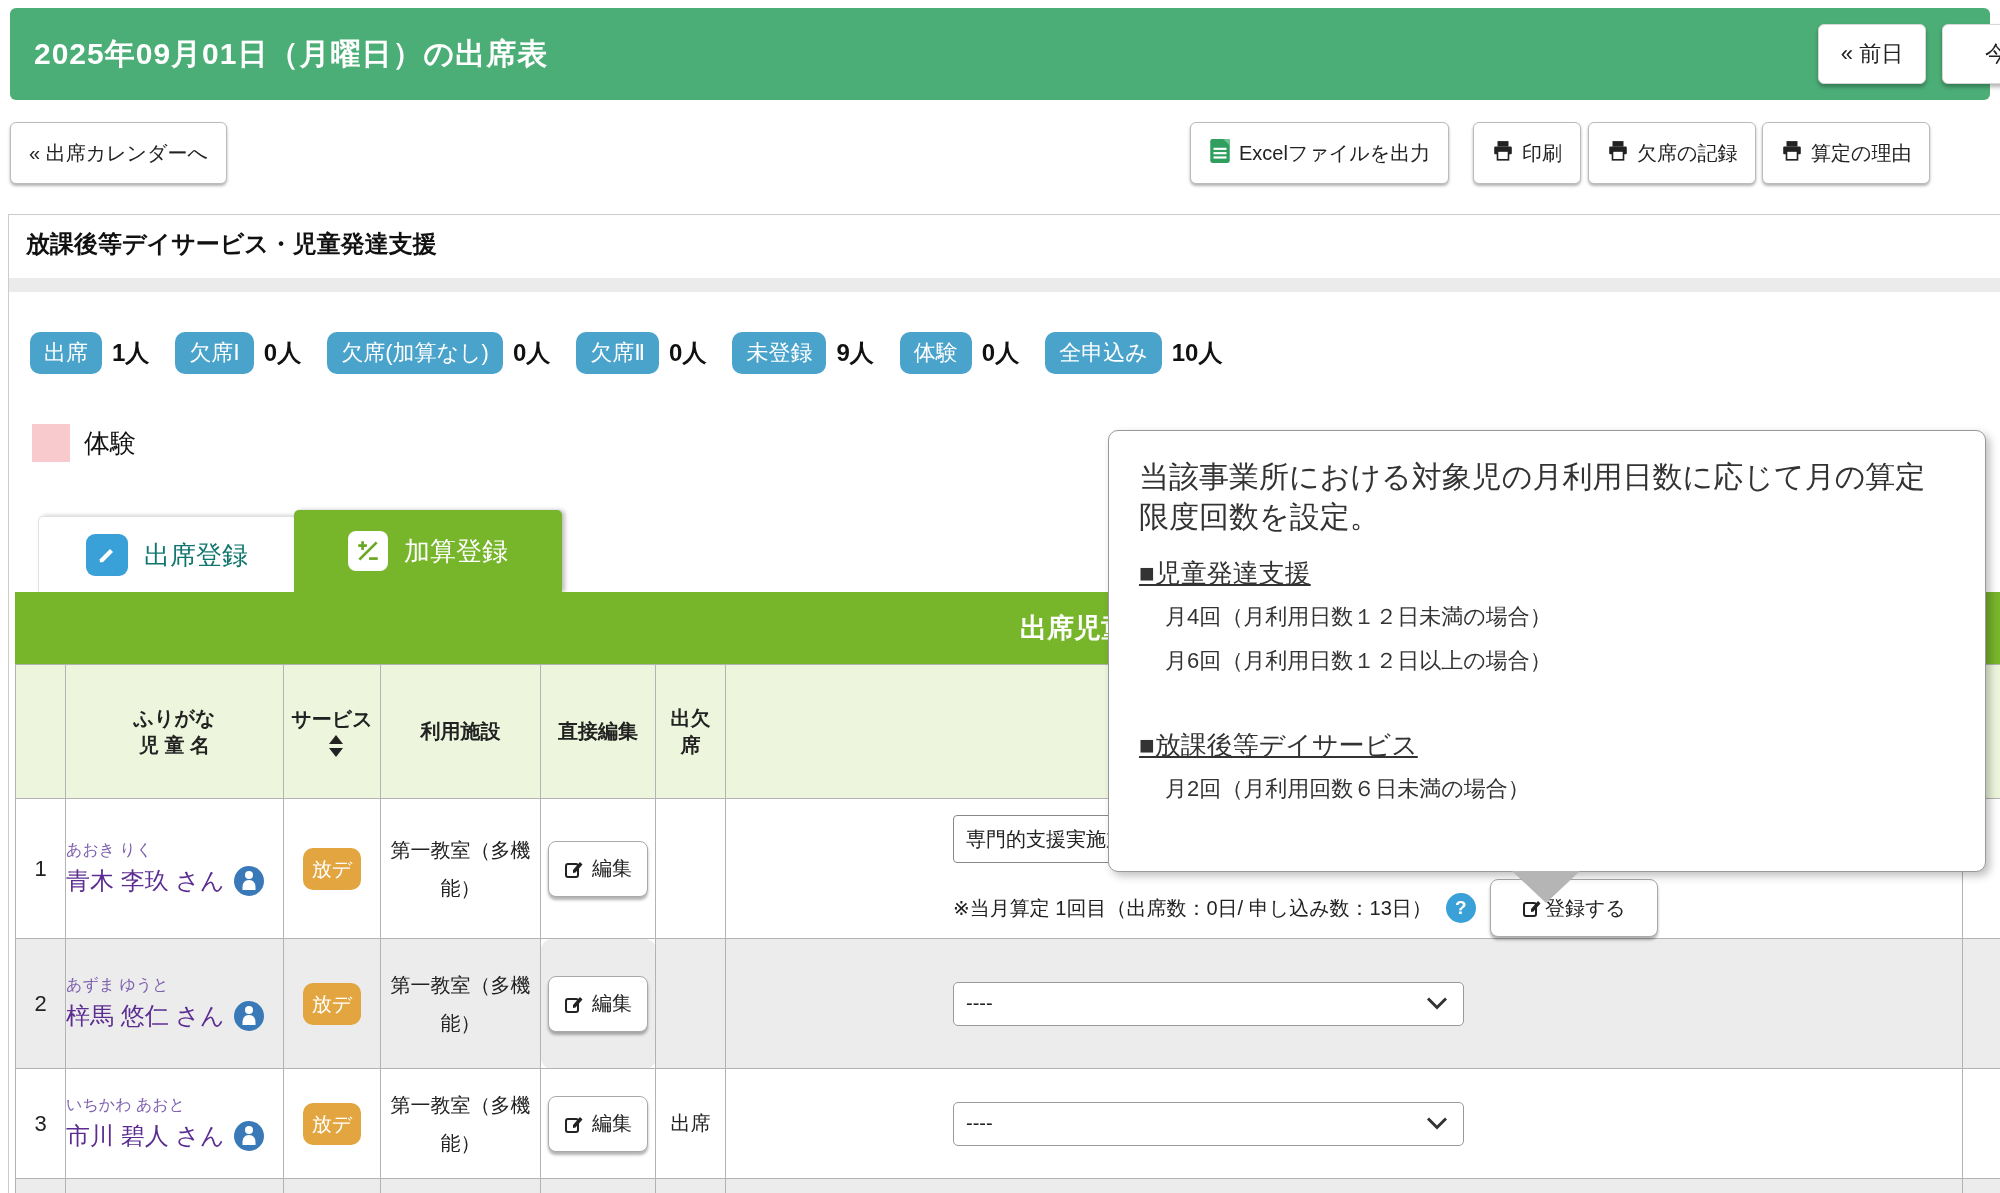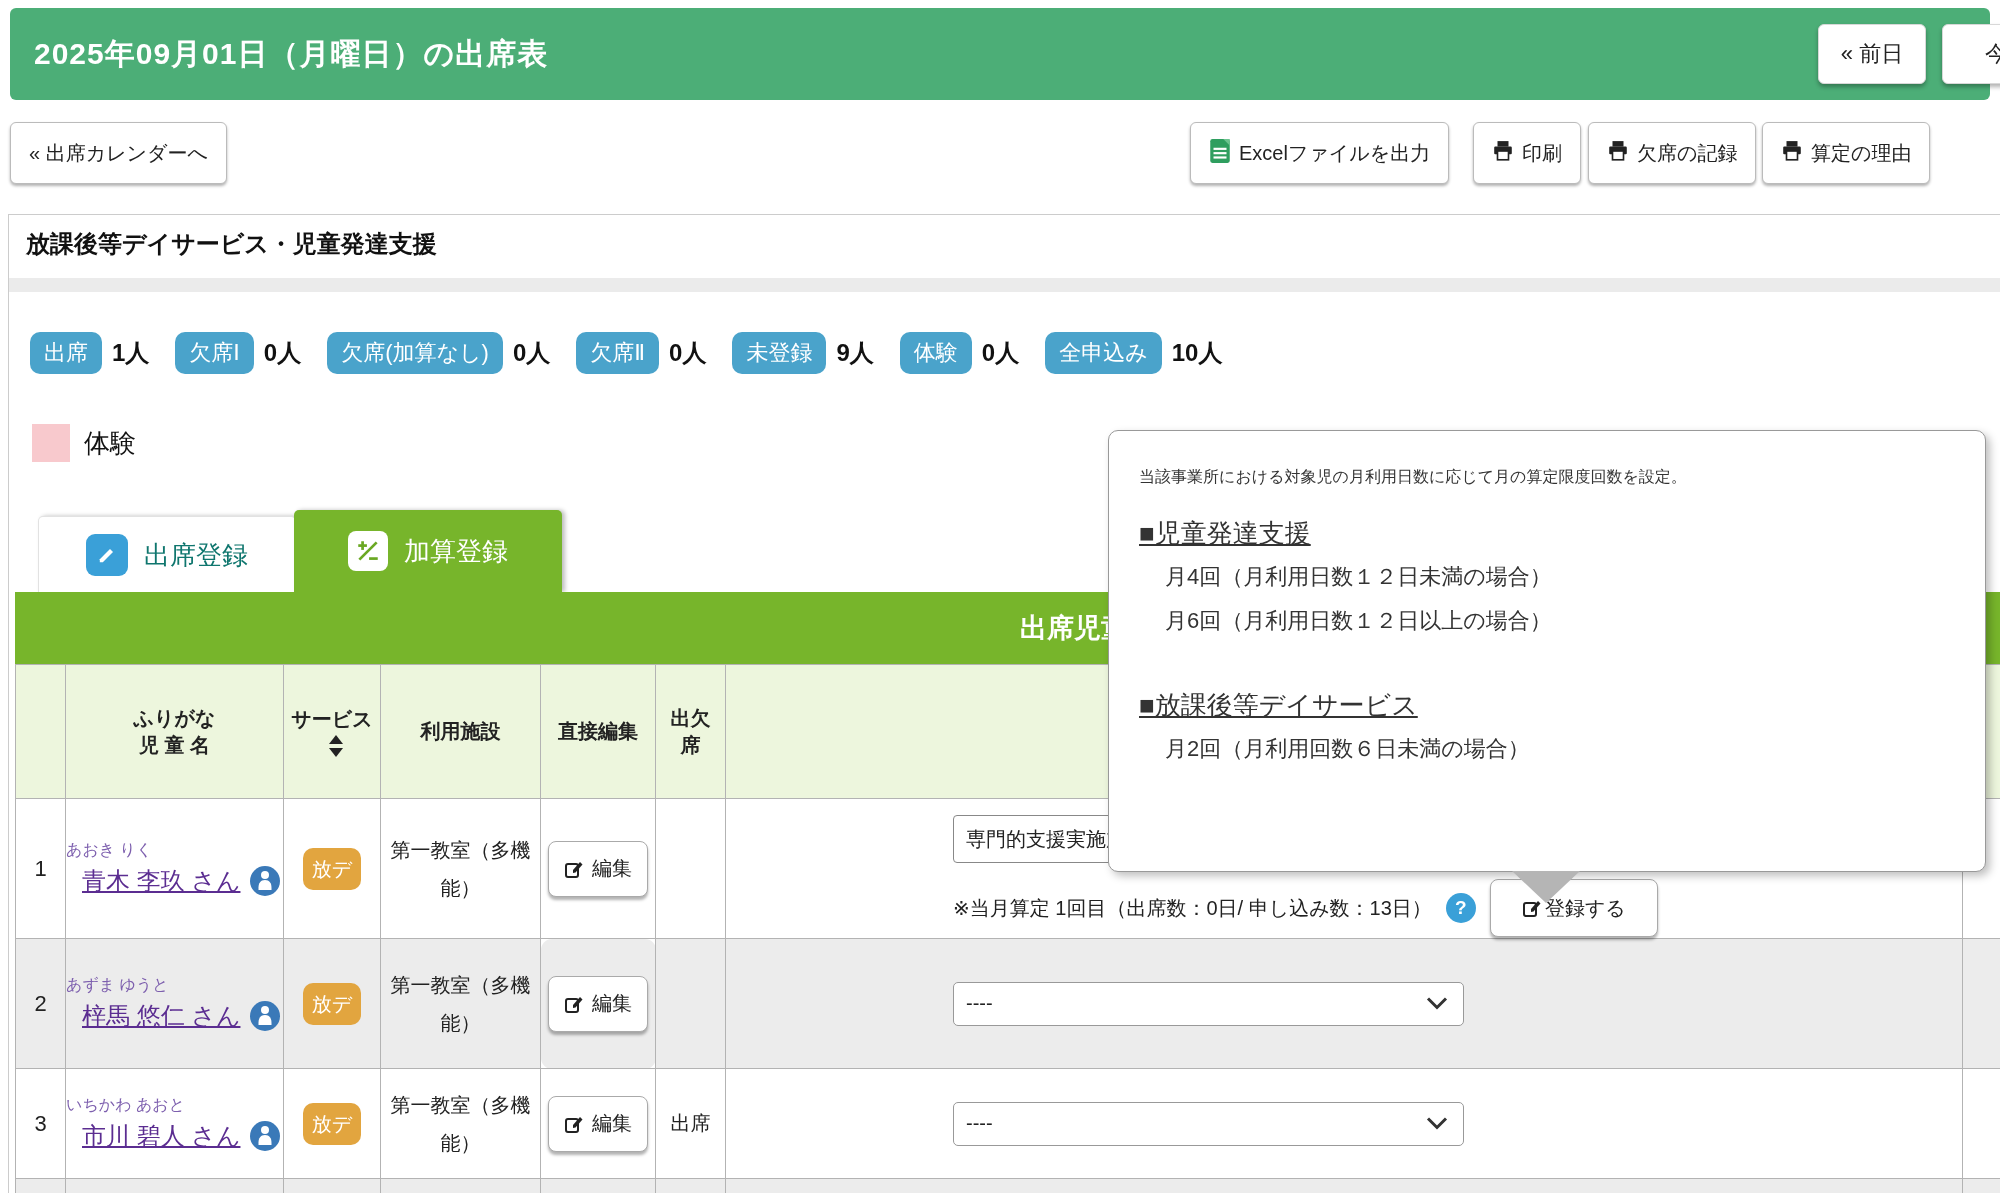--- a/index.html
+++ b/index.html
@@ -75,21 +75,21 @@
   table.att td,table.att th{border:1px solid var(--border-gray);padding:0;vertical-align:middle;}
   tr.head-row{height:134px;background:var(--header-row-bg);}
   tr.head-row th{font-size:20px;font-weight:bold;color:#222;text-align:center;}
   tr.row-1{height:140px;background:#fff;}
   tr.row-2{height:130px;background:var(--alt-row);}
   tr.row-3{height:110px;background:#fff;}
   tr.row-4{height:40px;background:var(--alt-row);}
   td.num{text-align:center;font-size:22px;color:#222;}
   td.namecell{padding:0 0 0 16px;}
   .kana{font-size:16px;color:var(--kana-purple);margin-bottom:4px;}
-  .child-link{font-size:24px;color:var(--link-purple);text-decoration:underline;cursor:pointer;margin-left:16px;}
+  .child-link{font-size:24px;color:var(--link-purple);cursor:pointer;}
   .name-line{display:flex;align-items:center;gap:10px;}
   .person-icon{width:30px;height:30px;flex:0 0 auto;cursor:pointer;}
   td.servicecell{text-align:center;}
   .service-badge{display:inline-block;background:var(--service-orange);color:#fff;font-size:20px;
     border-radius:10px;padding:11px 9px;line-height:1;}
   td.facilitycell{text-align:center;font-size:20px;color:#222;padding:0 10px;line-height:1.9;}
   td.editcell{text-align:center;border-radius:11px;}
   .edit-btn{display:inline-flex;align-items:center;justify-content:center;gap:8px;width:100px;height:56px;
     background:#fff;border:1px solid #aaa;border-radius:8px;box-shadow:0 3px 3px rgba(0,0,0,.3);
     font-size:20px;color:#222;cursor:pointer;}
@@ -110,21 +110,21 @@
     padding:0 12px;font-size:20px;color:#222;cursor:pointer;}
   .row-select .chev{position:absolute;right:14px;top:50%;transform:translateY(-50%);}
   .sort-arrows{display:inline-flex;flex-direction:column;gap:4px;margin-left:8px;vertical-align:middle;cursor:pointer;}
   .arr-up{width:0;height:0;border-left:7px solid transparent;border-right:7px solid transparent;border-bottom:9px solid #222;}
   .arr-dn{width:0;height:0;border-left:7px solid transparent;border-right:7px solid transparent;border-top:9px solid #222;}
 
   
   .tooltip{position:absolute;left:1108px;top:430px;width:878px;height:442px;box-sizing:border-box;
     background:#fff;border:1px solid #999;border-radius:10px;box-shadow:4px 4px 8px rgba(0,0,0,.25);
     padding:26px 30px;z-index:40;overflow:hidden;color:#333;}
-  .tt-line1{font-size:16px;line-height:40px;margin-bottom:14px;}
+  .tt-line1{font-size:30px;line-height:40px;margin-bottom:14px;}
   .tt-heading{font-size:26px;line-height:44px;text-decoration:underline;}
   .tt-item{font-size:22px;line-height:44px;padding-left:26px;}
   .tt-sec2{margin-top:40px;}
   .tooltip-arrow{position:absolute;left:1512px;top:871px;width:0;height:0;z-index:41;
     border-left:34px solid transparent;border-right:34px solid transparent;border-top:32px solid #b5b5b5;}
 </style>
 </head>
 <body>
 
 <div id="page">

